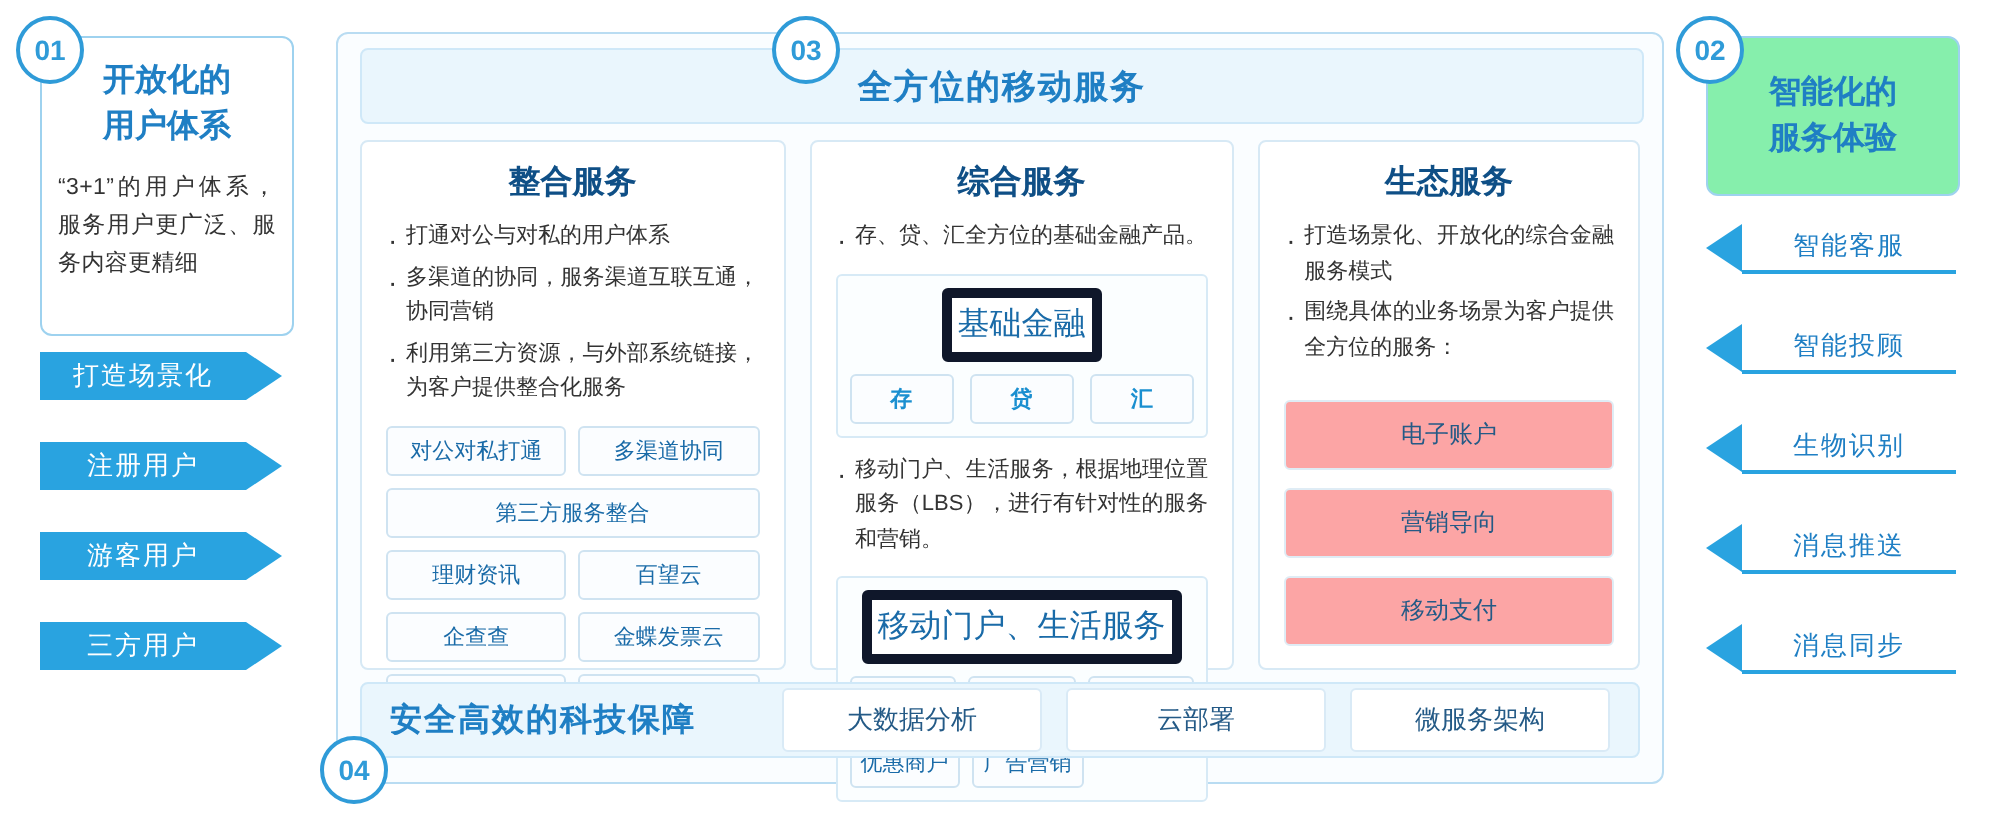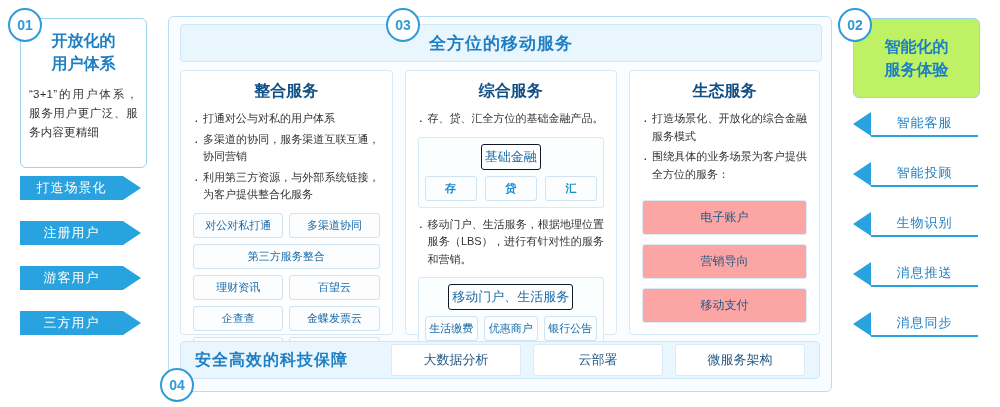--- a/index.html
+++ b/index.html
@@ -44,21 +44,21 @@
     color:#fff;font-size:13px;letter-spacing:1px;
   }
   .larrow .tip{
     width:0;height:0;border-top:12px solid transparent;border-bottom:12px solid transparent;
     border-left:18px solid #29a3e0;
   }
 
   
   .right-panel{
     position:absolute;right:20px;top:18px;width:127px;height:80px;
-    border:1px solid #9ed2ef;border-radius:6px;background:#bef264;
+    border:1px solid #9ed2ef;border-radius:6px;background:#86efac;
     box-sizing:border-box;display:flex;align-items:center;justify-content:center;
   }
   .right-title{text-align:center;font-size:16px;font-weight:bold;color:#1f7fc4;line-height:1.45;}
   .rarrow{
     position:absolute;right:20px;width:127px;height:24px;display:flex;align-items:center;
   }
   .rarrow .tip{
     width:0;height:0;border-top:12px solid transparent;border-bottom:12px solid transparent;
     border-right:18px solid #29a3e0;
   }
@@ -104,21 +104,21 @@
   }
   .chip-row{display:flex;gap:6px;margin-top:6px;}
   .chip-row .chip{flex:1;}
   .chip-full{margin-top:6px;}
 
   .mini-box{
     border:1px solid #d7eaf6;border-radius:3px;background:#fbfeff;
     padding:6px;margin-top:6px;
   }
   .mini-title{
-    font-size:13px;color:#1a6ba8;text-align:center;border:1px solid #0f172a;
+    font-size:16px;color:#1a6ba8;text-align:center;border:5px solid #0f172a;
     border-radius:3px;background:#ffffff;padding:3px 3px;display:inline-block;
   }
   .mini-title-wrap{text-align:center;}
   .trio{display:flex;gap:8px;margin-top:6px;}
   .trio .chip{flex:1;color:#1a8fd0;font-weight:bold;}
 
   .eco-item{
     border:1px solid #dfecf5;border-radius:3px;background:#fca5a5;
     font-size:12px;color:#245a86;text-align:center;padding:8px 2px;margin-top:9px;
   }

